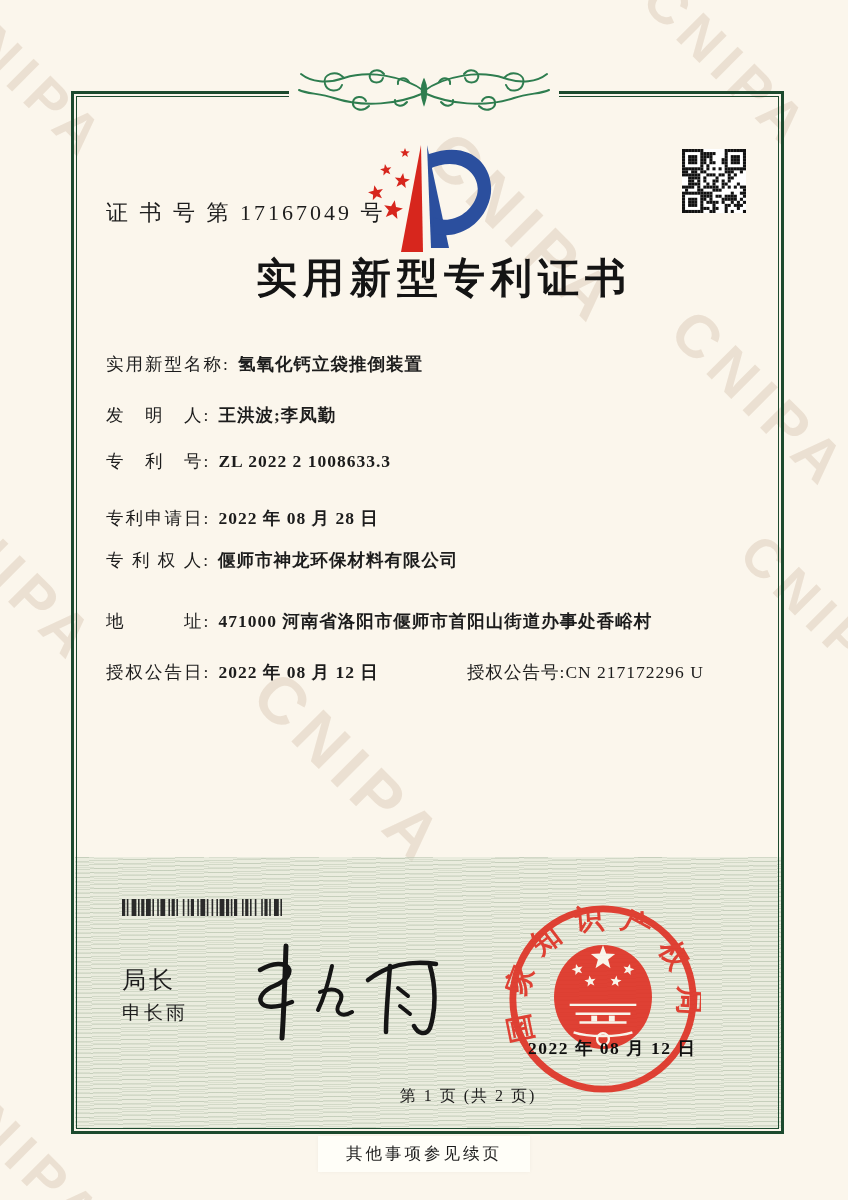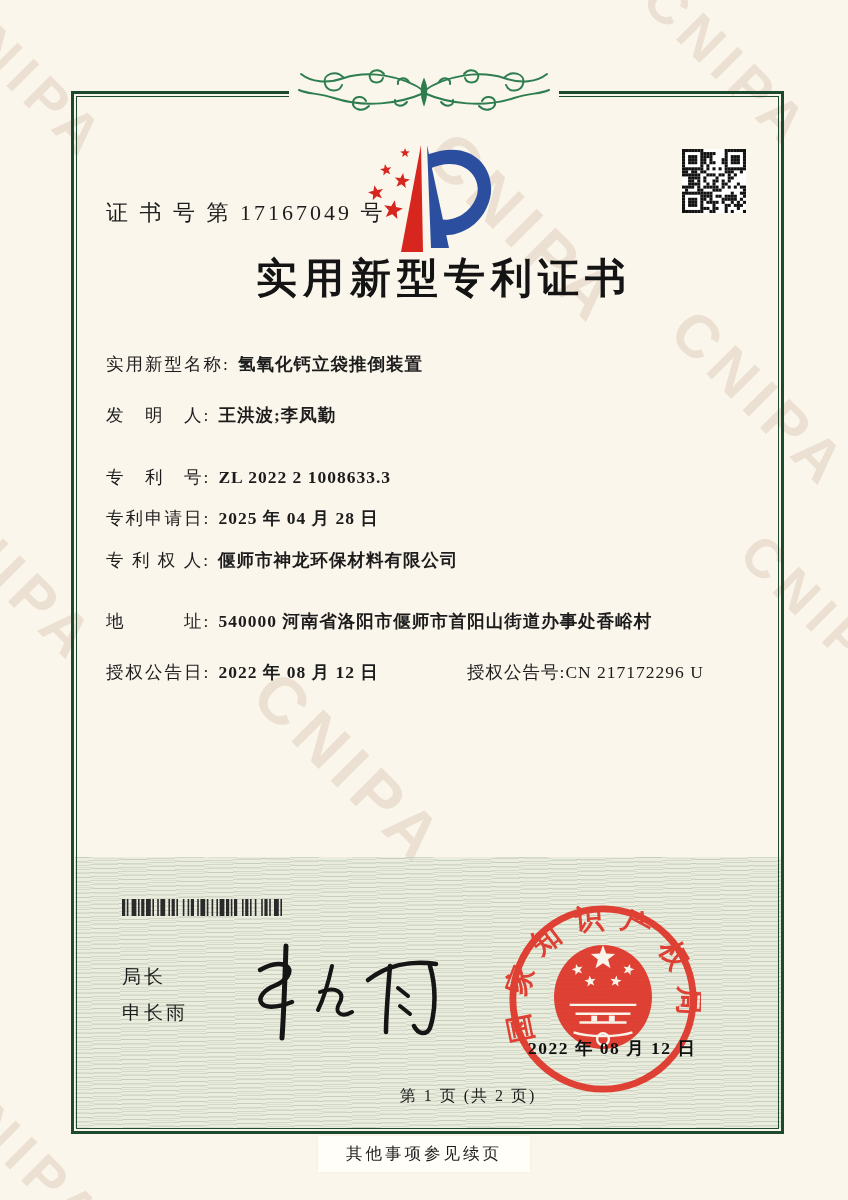--- a/index.html
+++ b/index.html
@@ -22,30 +22,30 @@
   .cert-no{position:absolute;left:106px;top:156px;font-size:22px;letter-spacing:3px;z-index:3;margin-top:42px;}
   .logo{position:absolute;left:348px;top:140px;z-index:3;}
   .qr{position:absolute;left:682px;top:149px;z-index:3;}
   .title{position:absolute;left:0;top:251px;width:100%;text-align:center;font-size:41px;font-weight:bold;
          letter-spacing:6px;color:#141414;z-index:3;margin-left:20px;}
   
   .fields{position:absolute;left:106px;top:352px;width:650px;z-index:3;font-size:17.5px;}
   .frow{position:absolute;left:0;white-space:nowrap;letter-spacing:1px;}
   .frow .lbl{letter-spacing:2px;}
   .frow .val{margin-left:8px;font-weight:bold;}
-  .r0{top:0px}.r1{top:51px}.r2{top:113px}.r3{top:154px}.r4{top:196px}.r5{top:257px}.r6{top:308px}
+  .r0{top:0px}.r1{top:51px}.r2{top:97px}.r3{top:154px}.r4{top:196px}.r5{top:257px}.r6{top:308px}
   .grant-no{position:absolute;left:339px;top:308px;white-space:nowrap;letter-spacing:1px;margin-left:22px;}
   
   .bodytext{position:absolute;left:106px;top:700px;width:642px;z-index:3;font-size:17.5px;
             line-height:28.5px;text-align:justify;}
   .bodytext p{margin:0;text-indent:2em;}
   
   .barcode{position:absolute;left:122px;top:899px;z-index:3;}
   
-  .dir-title{position:absolute;left:122px;top:964px;font-size:19px;z-index:3;letter-spacing:3px;
+  .dir-title{position:absolute;left:122px;top:964px;font-size:24px;z-index:3;letter-spacing:3px;
              font-family:"Liberation Sans","DejaVu Sans",sans-serif;font-weight:500;}
   .dir-name{position:absolute;left:122px;top:1000px;font-size:19px;z-index:3;letter-spacing:3px;
             font-family:"Liberation Sans","DejaVu Sans",sans-serif;font-weight:400;}
   .signature{position:absolute;left:240px;top:936px;z-index:3;}
   
   .seal{position:absolute;left:505px;top:901px;z-index:2;}
   .seal-date{position:absolute;left:528px;top:1036px;z-index:3;font-size:17.5px;font-weight:600;
              letter-spacing:1.5px;color:#101010;}
   
   .pageno{position:absolute;left:0;top:1086px;width:100%;text-align:center;font-size:16px;
@@ -349,27 +349,27 @@
     <div class="frow r0">
       <span class="lbl">实用新型名称:</span><span class="val">氢氧化钙立袋推倒装置</span>
     </div>
     <div class="frow r1">
       <span class="lbl">发　明　人:</span><span class="val">王洪波;李凤勤</span>
     </div>
     <div class="frow r2">
       <span class="lbl">专　利　号:</span><span class="val">ZL 2022 2 1008633.3</span>
     </div>
     <div class="frow r3">
-      <span class="lbl">专利申请日:</span><span class="val">2025 年 04 月 28 日</span>
+      <span class="lbl">专利申请日:</span><span class="val">2022 年 08 月 28 日</span>
     </div>
     <div class="frow r4">
       <span class="lbl">专 利 权 人:</span><span class="val">偃师市神龙环保材料有限公司</span>
     </div>
     <div class="frow r5">
-      <span class="lbl">地　　　址:</span><span class="val">540000 河南省洛阳市偃师市首阳山街道办事处香峪村</span>
+      <span class="lbl">地　　　址:</span><span class="val">471000 河南省洛阳市偃师市首阳山街道办事处香峪村</span>
     </div>
     <div class="frow r6">
       <span class="lbl">授权公告日:</span><span class="val">2022 年 08 月 12 日</span>
     </div>
     <div class="grant-no">
       <span class="lbl">授权公告号:</span><span class="val">CN 217172296 U</span>
     </div>
   </div>
 
 

